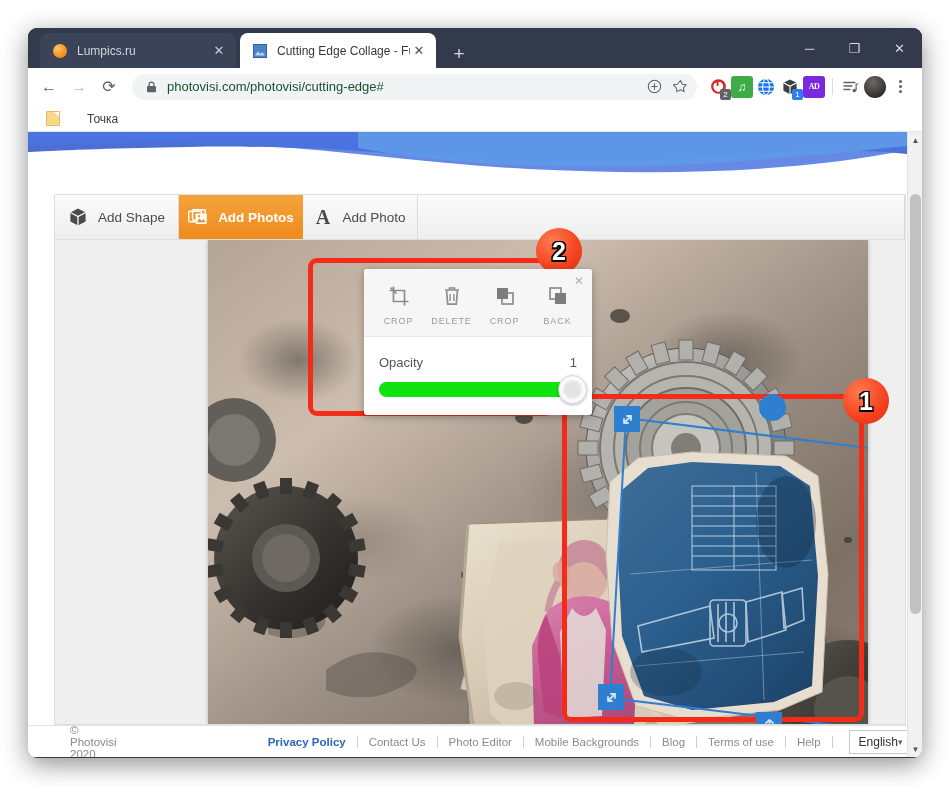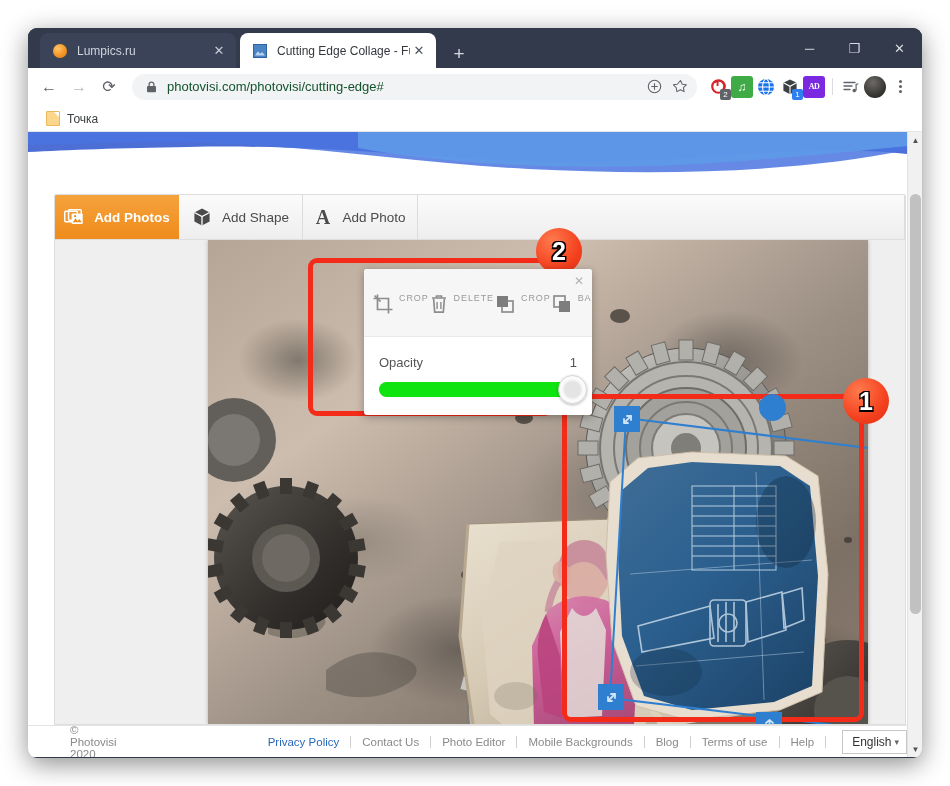--- a/index.html
+++ b/index.html
@@ -179,21 +179,21 @@
   #menu-dots i { width:3px; height:3px; border-radius:50%; background:#5f6368; display:block; }
 
   
   #bookmarks-bar {
     height: 26px;
     background: #ffffff;
     display: flex; align-items: center;
     padding-left: 12px;
     border-bottom: 1px solid #e4e6e9;
   }
-  .bookmark { display: flex; align-items: center; cursor: pointer; padding: 2px 6px; border-radius: 3px; }
+  .bookmark { display: flex; align-items: center; cursor: pointer; padding: 2px 6px; border-radius: 3px; gap: 20px; }
   .bookmark-icon {
     width: 14px; height: 15px;
     margin-right: 7px;
     background: #fcd68a;
     border: 1px solid #e9b75c;
     border-radius: 1px;
     position: relative;
   }
   .bookmark-icon::after {
     content:''; position:absolute; top:0; right:0;
@@ -306,21 +306,21 @@
     align-items: center;
     font-size: 11.5px;
     color: #8a8a8a;
   }
   #copyright { margin-left: 42px; }
   #footer-links {
     margin-left: 140px;
     display: flex; align-items: center; gap: 0;
   }
   .f-link { color: #8a8a8a; padding: 0 11px; cursor: pointer; white-space: nowrap; }
-  .f-link.primary { color: #2868b8; font-weight: normal; }
+  .f-link.primary { color: #2868b8; font-weight: bold; }
   .f-sep { width: 1px; height: 12px; background: #cfcfcf; }
   #lang-select {
     margin-left: 16px;
     width: 114px; height: 24px;
     background: #ffffff;
     border: 1px solid #c8c8c8;
     display: flex; align-items: center;
     justify-content: space-between;
     padding: 0 7px 0 9px;
     font-size: 12px; color: #333;
@@ -361,22 +361,22 @@
   #panel-tools {
     height: 68px;
     background: #f6f6f6;
     border-bottom: 1px solid #e9e9e9;
     display: flex;
     align-items: center;
     padding: 0 8px;
   }
   .tool-btn {
     flex: 1 1 0;
-    display: flex; 
-    gap: 5px;
+    display: flex; flex-direction: column;
+    align-items: center; gap: 5px;
     cursor: pointer;
     padding-top: 6px;
   }
   .tool-label {
     font-size: 9px;
     letter-spacing: 0.9px;
     color: #9a9a9a;
   }
   #panel-opacity { padding: 18px 15px 0 15px; }
   #opacity-row {
@@ -550,42 +550,42 @@
     <div id="banner">
       <svg width="879" height="46" viewBox="0 0 879 46" preserveAspectRatio="none">
         <path d="M0 0 H879 V22 C760 10 660 34 520 30 C400 27 300 12 160 15 C90 16 40 18 0 20 Z" fill="#3a5fd0" opacity="0.9"></path>
         <path d="M0 0 H879 V18 C770 40 640 44 500 37 C380 31 250 8 120 10 C70 11 30 12 0 13 Z" fill="#4a74e0" opacity="0.85"></path>
         <path d="M330 16 C430 34 560 40 700 30 C780 24 840 18 879 14 V0 H330 Z" fill="#5f9ae8" opacity="0.9"></path>
       </svg>
     </div>
 
     <div id="editor-tabs">
 
+      <div class="ed-tab" style="width:124px;">
+        <span class="ed-icon">
+          <svg width="20" height="20" viewBox="0 0 20 20">
+            <path d="M10 1.6l7.6 3.9v8.9L10 18.4 2.4 14.4V5.5z" fill="#4b4b4b"></path>
+            <path d="M2.4 5.5L10 9.5l7.6-4" fill="none" stroke="#fff" stroke-width="1.3"></path>
+            <path d="M10 9.5v8.9" fill="none" stroke="#fff" stroke-width="1.3"></path>
+          </svg>
+        </span>
+        <span>Add Shape</span>
+      </div>
+
       <div class="ed-tab active" style="width:124px;">
         <span class="ed-icon">
           <svg width="20" height="18" viewBox="0 0 22 19">
             <rect x="0.8" y="3.2" width="14" height="11.5" rx="1" fill="none" stroke="#fff" stroke-width="1.6"></rect>
             <rect x="5" y="1.6" width="14" height="11.5" rx="1" fill="none" stroke="#fff" stroke-width="1.6"></rect>
             <rect x="8.4" y="5.6" width="12.2" height="11.5" rx="1" fill="#fff"></rect>
             <path d="M9.6 15.3l3.2-4.3 2.2 2.8 1.9-2.2 2.6 3.7z" fill="#ef8b1c"></path>
             <circle cx="12.2" cy="8.6" r="1.2" fill="#ef8b1c"></circle>
           </svg>
         </span>
         <span>Add Photos</span>
-      </div>
-
-      <div class="ed-tab" style="width:124px;">
-        <span class="ed-icon">
-          <svg width="20" height="20" viewBox="0 0 20 20">
-            <path d="M10 1.6l7.6 3.9v8.9L10 18.4 2.4 14.4V5.5z" fill="#4b4b4b"></path>
-            <path d="M2.4 5.5L10 9.5l7.6-4" fill="none" stroke="#fff" stroke-width="1.3"></path>
-            <path d="M10 9.5v8.9" fill="none" stroke="#fff" stroke-width="1.3"></path>
-          </svg>
-        </span>
-        <span>Add Shape</span>
       </div>
 
       <div class="ed-tab" style="width:115px;">
         <span class="ed-icon">
           <svg width="18" height="20" viewBox="0 0 18 20">
             <text x="9" y="17" font-family="Liberation Serif, serif" font-size="20" font-weight="bold" fill="#4b4b4b" text-anchor="middle">A</text>
           </svg>
         </span>
         <span>Add Photo</span>
       </div>

